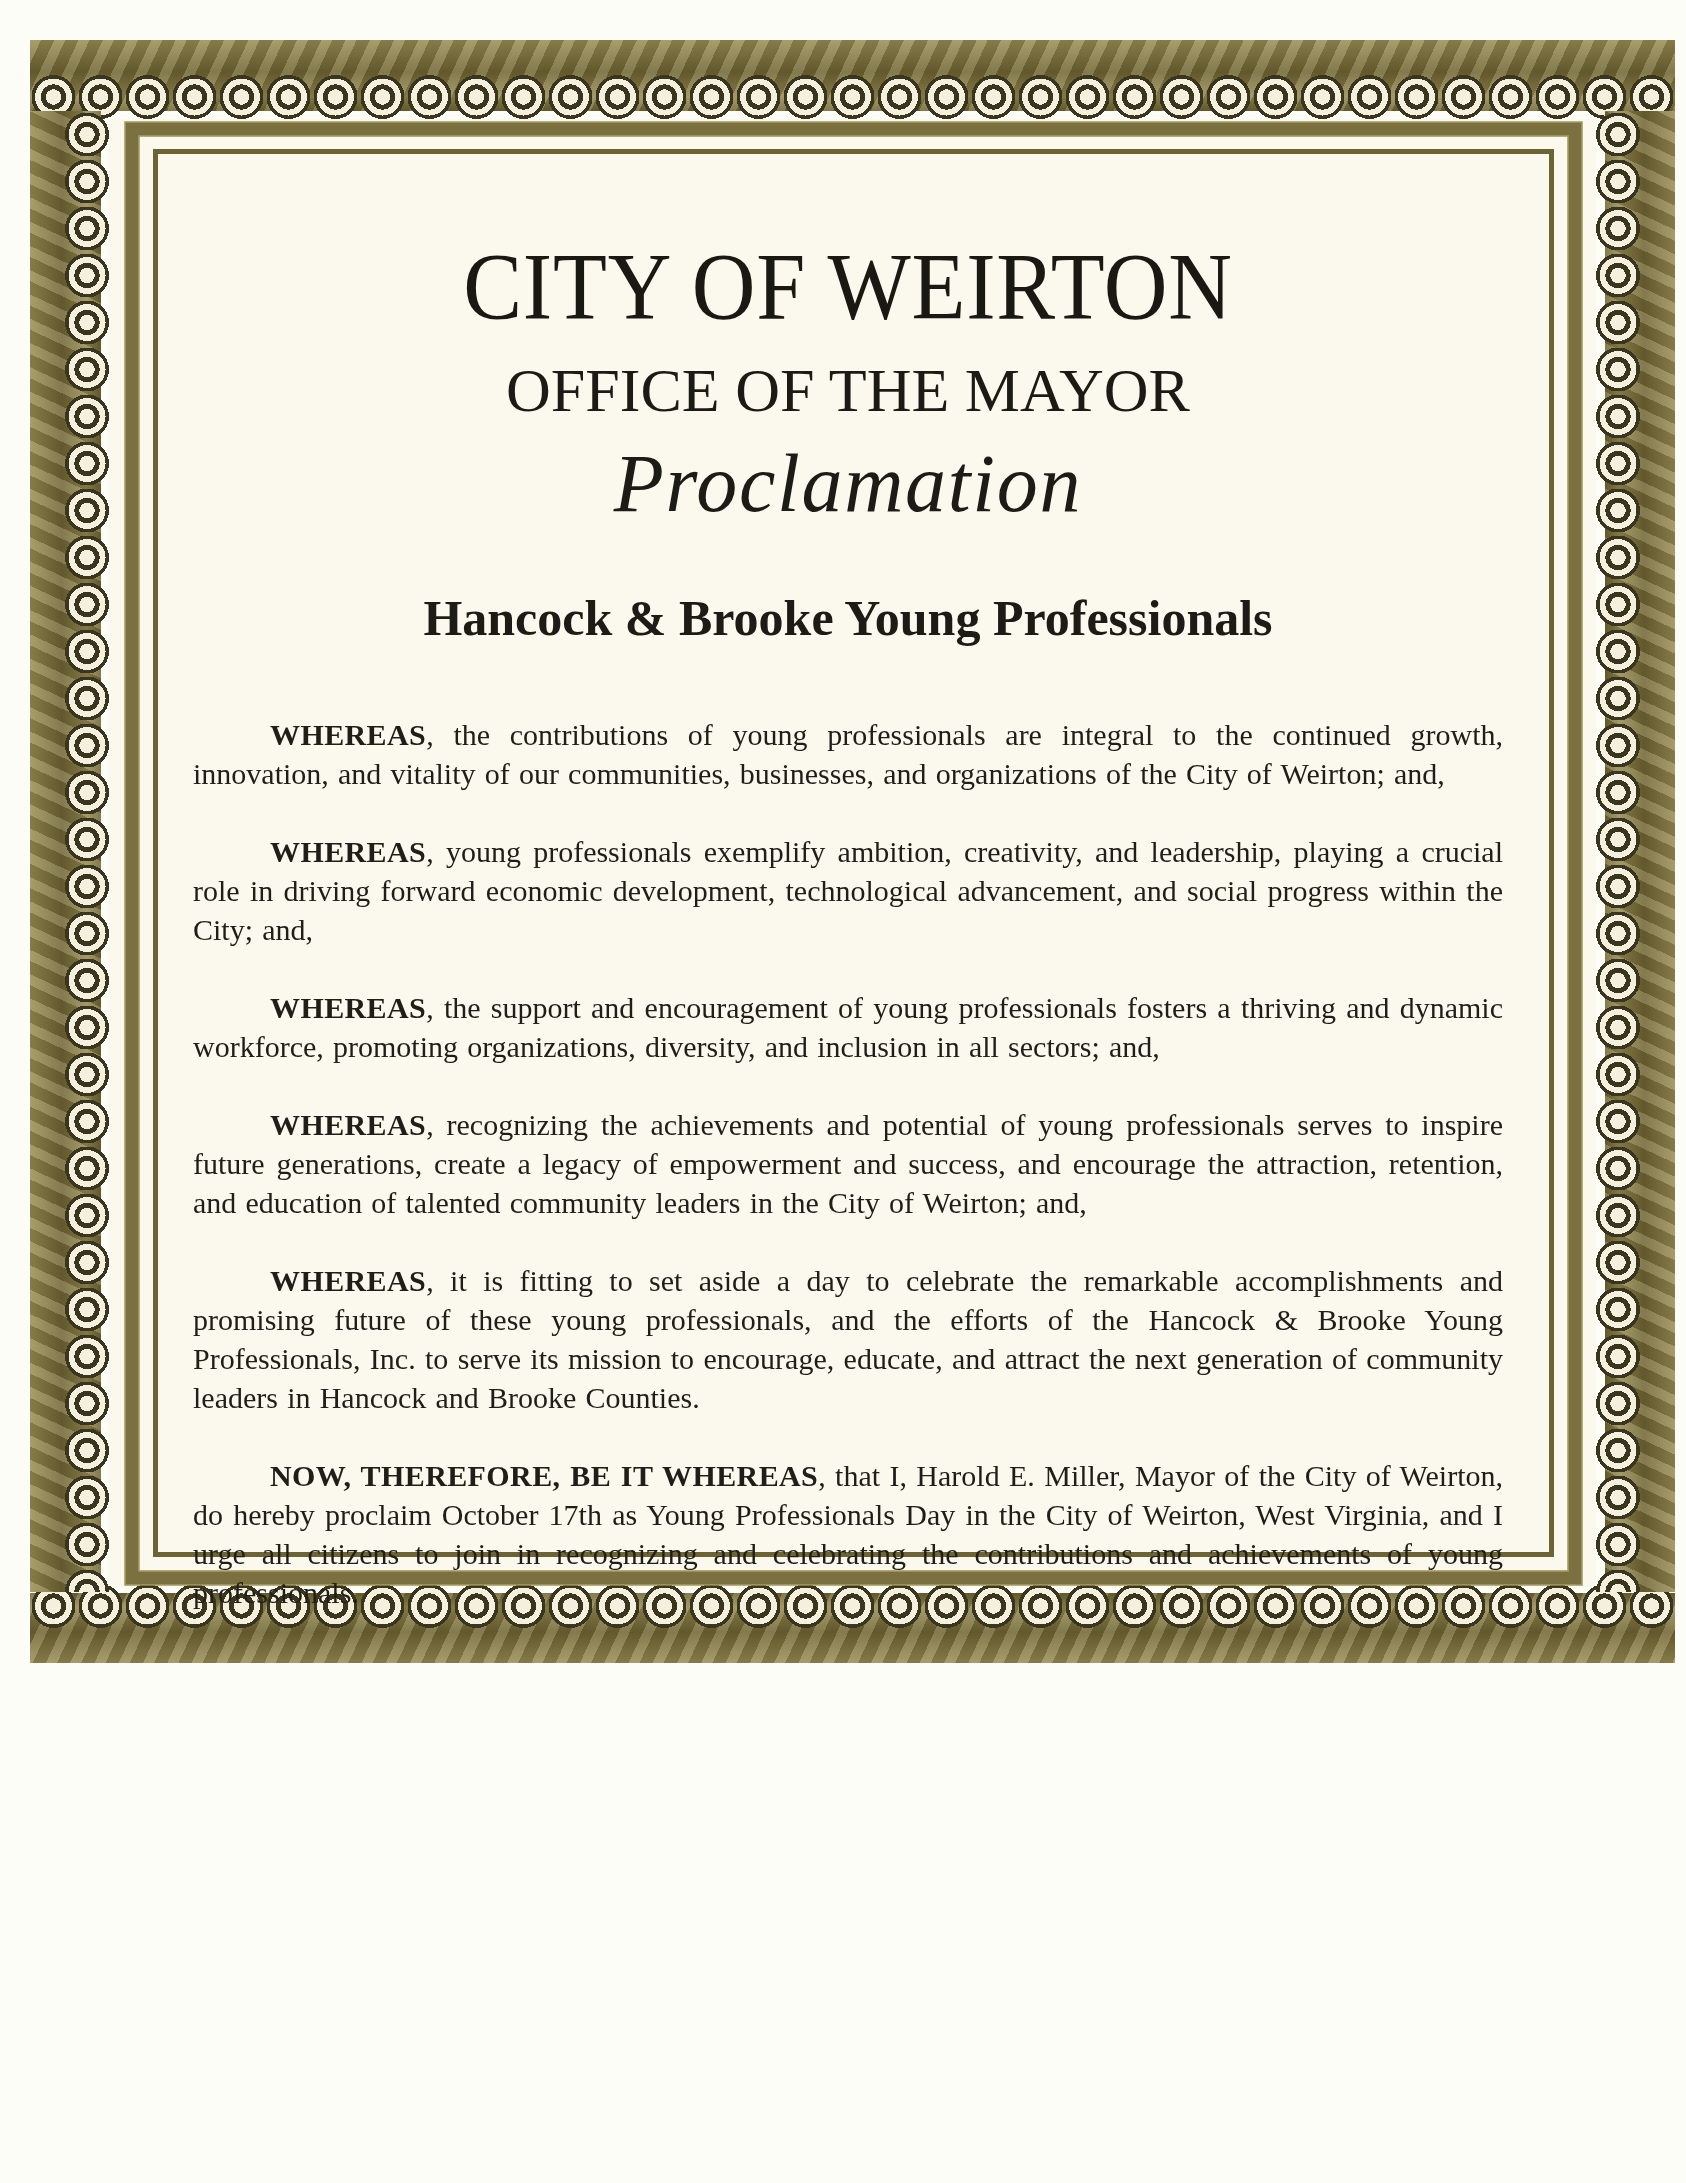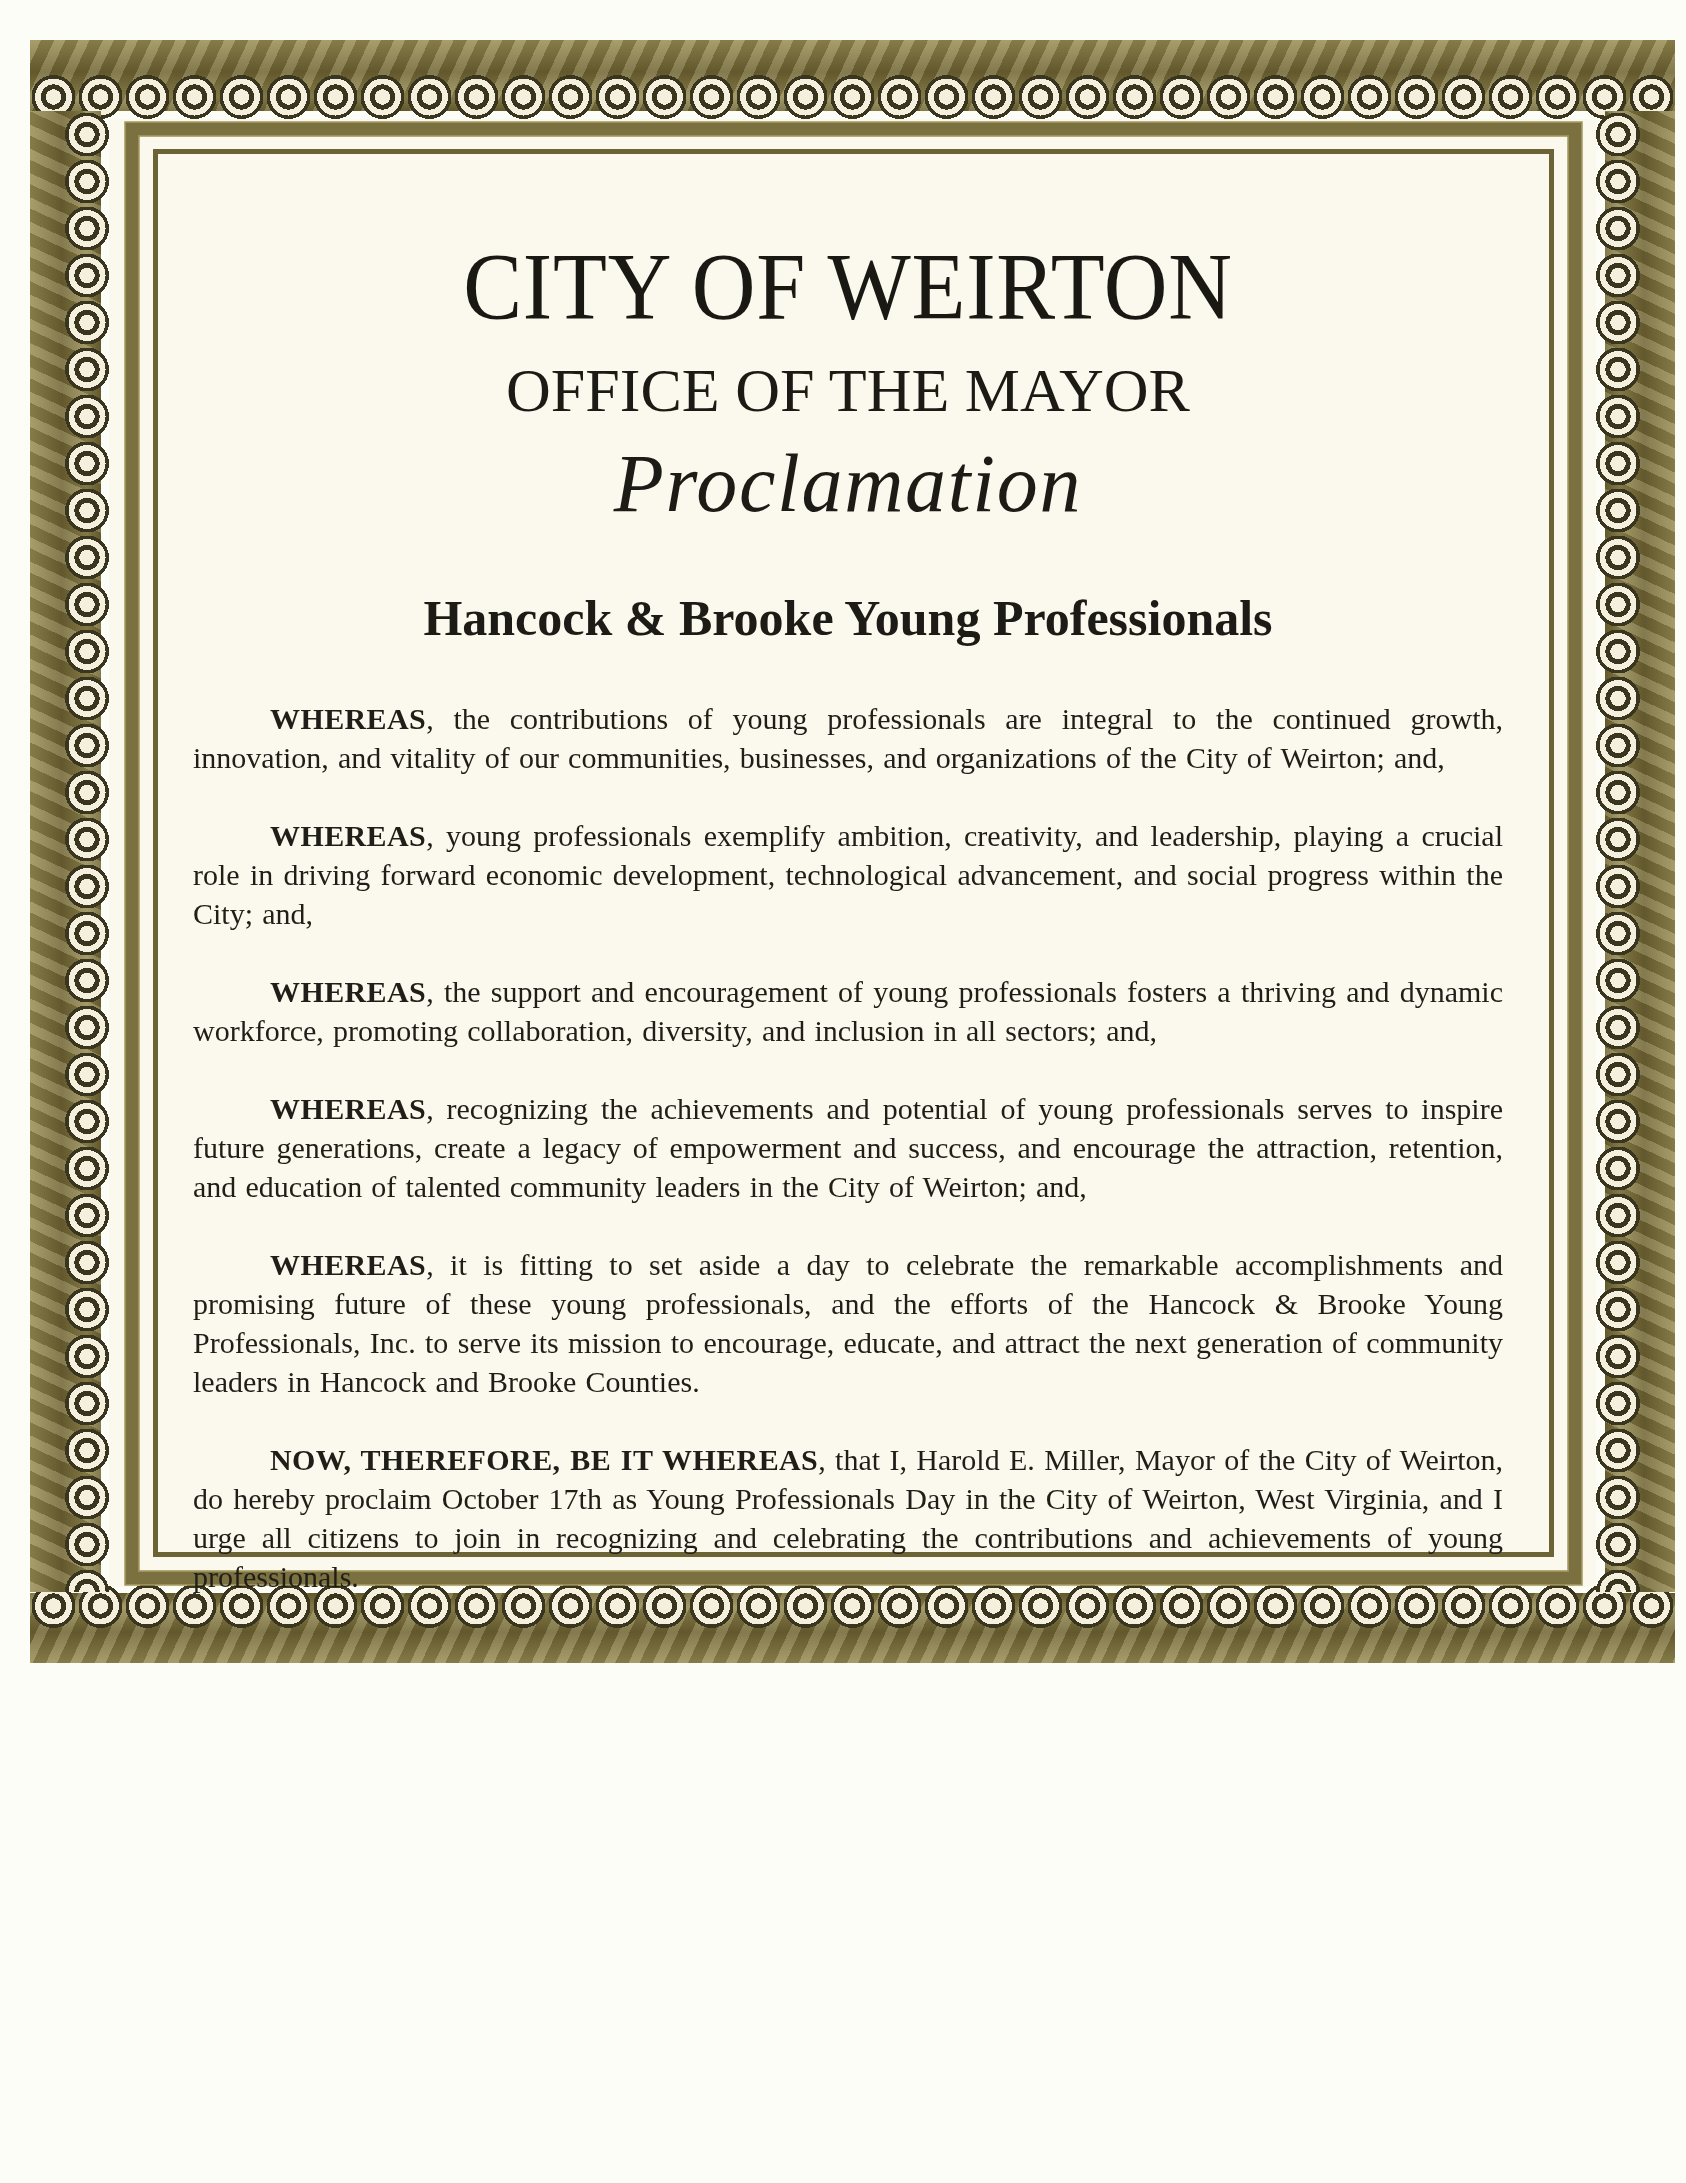--- a/index.html
+++ b/index.html
@@ -37,21 +37,21 @@
 
   
   .content{position:absolute;z-index:3;left:193px;right:184px;top:212px;}
   .t-center{text-align:center;}
   .org-title{font-size:91px;line-height:1.08;letter-spacing:0.8px;margin:23.5px 0 0 0;font-weight:normal;
     transform:scale(.97,1.05);transform-origin:center top;color:#191813;}
   .office-title{font-size:62px;line-height:1.1;margin:22px 0 0 0;font-weight:normal;color:#1b1a15;}
   .doc-type{font-size:82px;line-height:1.05;margin:17px 0 4px 0;font-style:italic;letter-spacing:1.7px;font-weight:normal;}
   .honoree-name{font-size:50px;font-weight:bold;margin:62px 0 0 0;}
   .honoree-event{font-size:37px;font-weight:bold;font-style:italic;margin:8.4px 0 0 0;}
-  .body-copy{margin-top:52px;}
+  .body-copy{margin-top:68px;}
   .clause{font-size:30px;line-height:39px;text-align:justify;text-indent:77px;margin:0 0 39px 0;
     word-spacing:1.7px;color:#201e18;}
   .clause b{letter-spacing:0.4px;}
 
   
   .sig{position:absolute;z-index:4;left:827px;top:1715px;width:689px;height:353px;}
   .sig-svg{position:absolute;left:0;top:0;width:689px;height:302px;pointer-events:none;z-index:2;}
   .sig-line{position:absolute;top:170px;left:38px;width:642px;height:2.5px;background:#2b2922;z-index:1;}
   .sig-label{position:absolute;left:60px;top:180px;font-style:italic;font-size:34px;color:#24221c;z-index:1;}
 
@@ -75,21 +75,21 @@
   <div class="content">
     <h1 class="org-title t-center">CITY OF WEIRTON</h1>
     <h2 class="office-title t-center">OFFICE OF THE MAYOR</h2>
     <h2 class="doc-type t-center">Proclamation</h2>
 
     <div class="honoree-name t-center">Hancock &amp; Brooke Young Professionals</div>
 
     <div class="body-copy" id="clauses">
         <p class="clause"><b>WHEREAS</b><span>, the contributions of young professionals are integral to the continued growth, innovation, and vitality of our communities, businesses, and organizations of the City of Weirton; and,</span></p>
         <p class="clause"><b>WHEREAS</b><span>, young professionals exemplify ambition, creativity, and leadership, playing a crucial role in driving forward economic development, technological advancement, and social progress within the City; and,</span></p>
-        <p class="clause"><b>WHEREAS</b><span>, the support and encouragement of young professionals fosters a thriving and dynamic workforce, promoting collaboration, diversity, and inclusion in all sectors; and,</span></p>
+        <p class="clause"><b>WHEREAS</b><span>, the support and encouragement of young professionals fosters a thriving and dynamic workforce, promoting organizations, diversity, and inclusion in all sectors; and,</span></p>
         <p class="clause"><b>WHEREAS</b><span>, recognizing the achievements and potential of young professionals serves to inspire future generations, create a legacy of empowerment and success, and encourage the attraction, retention, and education of talented community leaders in the City of Weirton; and,</span></p>
         <p class="clause"><b>WHEREAS</b><span>, it is fitting to set aside a day to celebrate the remarkable accomplishments and promising future of these young professionals, and the efforts of the Hancock &amp; Brooke Young Professionals, Inc. to serve its mission to encourage, educate, and attract the next generation of community leaders in Hancock and Brooke Counties.</span></p>
         <p class="clause"><b>NOW, THEREFORE, BE IT WHEREAS</b><span>, that I, Harold E. Miller, Mayor of the City of Weirton, do hereby proclaim October 17th as Young Professionals Day in the City of Weirton, West Virginia, and I urge all citizens to join in recognizing and celebrating the contributions and achievements of young professionals.</span></p>
       </div>
   </div>
 
   <div class="seal">
     <svg width="432" height="432" viewBox="0 0 515 515">
       <defs>
         <radialGradient id="sealGrad" cx="45%" cy="40%" r="65%">

